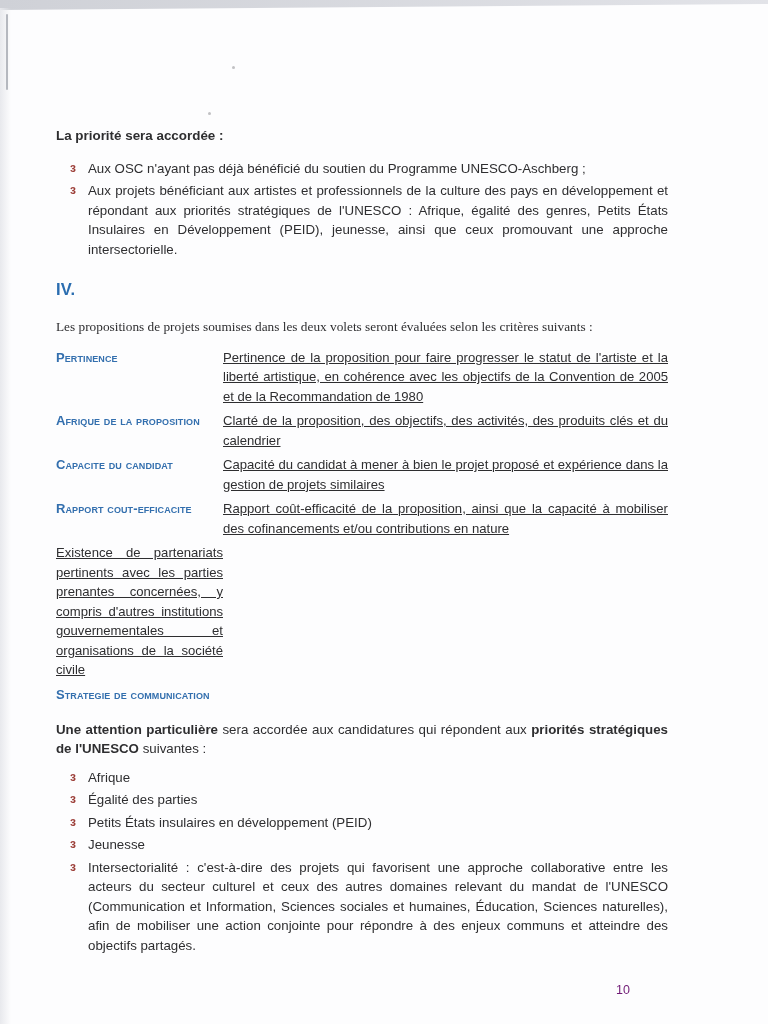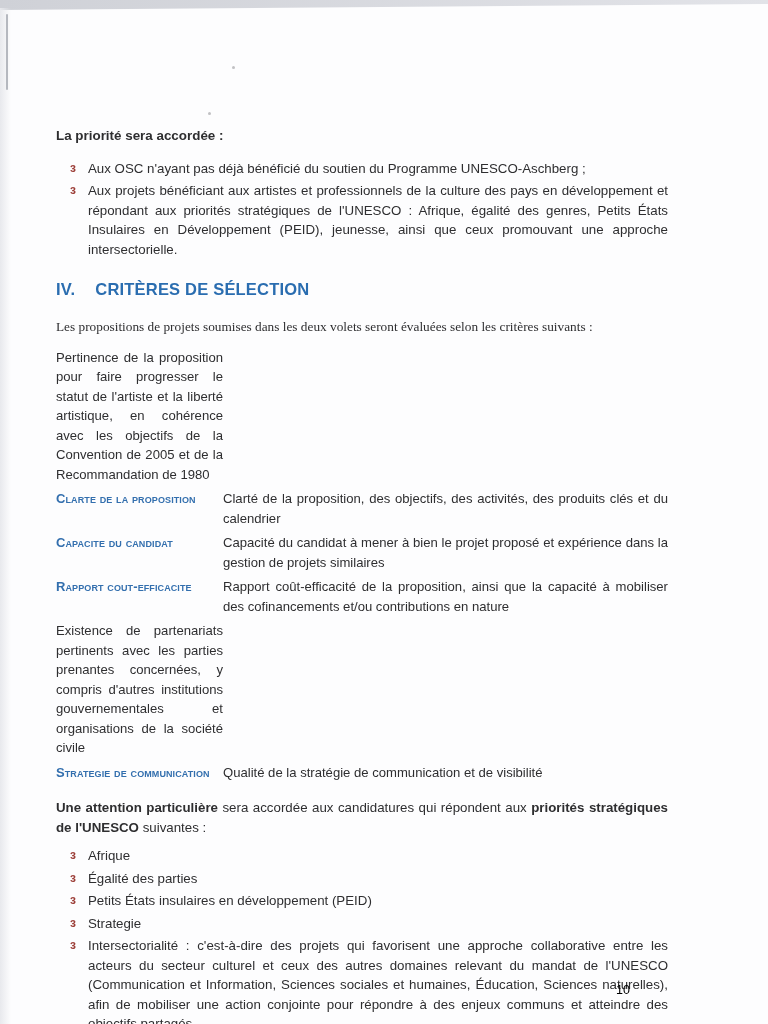--- a/index.html
+++ b/index.html
@@ -92,37 +92,38 @@
     font-variant:small-caps;
     font-size:13px;
     line-height:19px;
     white-space:nowrap;
     letter-spacing:.1px;
   }
   .criteria-desc {
     font-size:13.1px;
     line-height:19.5px;
     text-align:justify;
+    text-decoration:underline;
   }
 
   .attention {
     margin-top:16px;
     font-size:13.3px;
     line-height:19.5px;
     text-align:justify;
   }
   .attention .bold { font-weight:700; }
 
   .priorities { margin-top:9px; }
 
   .page-number {
     position:absolute;
     left:616px; top:983px;
     font-size:12.5px;
-    color:#000000;
+    color:#701a75;
   }
 </style>
 </head>
 <body>
 
 <div class="page">
 
   <div class="top-strip"></div>
   <div class="left-band"></div>
   <div class="left-line"></div>
@@ -139,68 +140,67 @@
           <span class="bullet-text">Aux OSC n'ayant pas déjà bénéficié du soutien du Programme UNESCO-Aschberg ;</span>
         </li>
       <li class="bullet-item">
           <span class="bullet-glyph">ɜ</span>
           <span class="bullet-text">Aux projets bénéficiant aux artistes et professionnels de la culture des pays en développement et répondant aux priorités stratégiques de l'UNESCO : Afrique, égalité des genres, Petits États Insulaires en Développement (PEID), jeunesse, ainsi que ceux promouvant une approche intersectorielle.</span>
         </li>
     </ul>
 
     <h1 class="section-heading">
         <span class="section-number">IV.</span>
-        <span class="section-title">CRITÈRES DE SÉLECTION</span>
       </h1>
 
     <p class="lead">Les propositions de projets soumises dans les deux volets seront évaluées selon les critères suivants :</p>
 
     <div class="criteria-table">
       <div class="criteria-row">
+        <div class="criteria-label">Pertinence</div>
         <div class="criteria-desc">Pertinence de la proposition pour faire progresser le statut de l'artiste et la liberté artistique, en cohérence avec les objectifs de la Convention de 2005 et de la Recommandation de 1980</div>
       </div>
       <div class="criteria-row">
-        <div class="criteria-label">Clarte de la proposition</div>
+        <div class="criteria-label">Afrique de la proposition</div>
         <div class="criteria-desc">Clarté de la proposition, des objectifs, des activités, des produits clés et du calendrier</div>
       </div>
       <div class="criteria-row">
         <div class="criteria-label">Capacite du candidat</div>
         <div class="criteria-desc">Capacité du candidat à mener à bien le projet proposé et expérience dans la gestion de projets similaires</div>
       </div>
       <div class="criteria-row">
         <div class="criteria-label">Rapport cout-efficacite</div>
         <div class="criteria-desc">Rapport coût-efficacité de la proposition, ainsi que la capacité à mobiliser des cofinancements et/ou contributions en nature</div>
       </div>
       <div class="criteria-row">
         <div class="criteria-desc">Existence de partenariats pertinents avec les parties prenantes concernées, y compris d'autres institutions gouvernementales et organisations de la société civile</div>
       </div>
       <div class="criteria-row">
         <div class="criteria-label">Strategie de communication</div>
-        <div class="criteria-desc">Qualité de la stratégie de communication et de visibilité</div>
       </div>
     </div>
 
     <p class="attention"><span class="bold">Une attention particulière</span><span> sera accordée aux candidatures qui répondent aux </span><span class="bold">priorités stratégiques de l'UNESCO</span><span> suivantes :</span></p>
 
     <ul class="bullet-list priorities">
       <li class="bullet-item">
           <span class="bullet-glyph">ɜ</span>
           <span class="bullet-text">Afrique</span>
         </li>
       <li class="bullet-item">
           <span class="bullet-glyph">ɜ</span>
           <span class="bullet-text">Égalité des parties</span>
         </li>
       <li class="bullet-item">
           <span class="bullet-glyph">ɜ</span>
           <span class="bullet-text">Petits États insulaires en développement (PEID)</span>
         </li>
       <li class="bullet-item">
           <span class="bullet-glyph">ɜ</span>
-          <span class="bullet-text">Strategie</span>
+          <span class="bullet-text">Jeunesse</span>
         </li>
       <li class="bullet-item">
           <span class="bullet-glyph">ɜ</span>
           <span class="bullet-text">Intersectorialité : c'est-à-dire des projets qui favorisent une approche collaborative entre les acteurs du secteur culturel et ceux des autres domaines relevant du mandat de l'UNESCO (Communication et Information, Sciences sociales et humaines, Éducation, Sciences naturelles), afin de mobiliser une action conjointe pour répondre à des enjeux communs et atteindre des objectifs partagés.</span>
         </li>
     </ul>
 
   </main>
 
   <div class="page-number">10</div>

